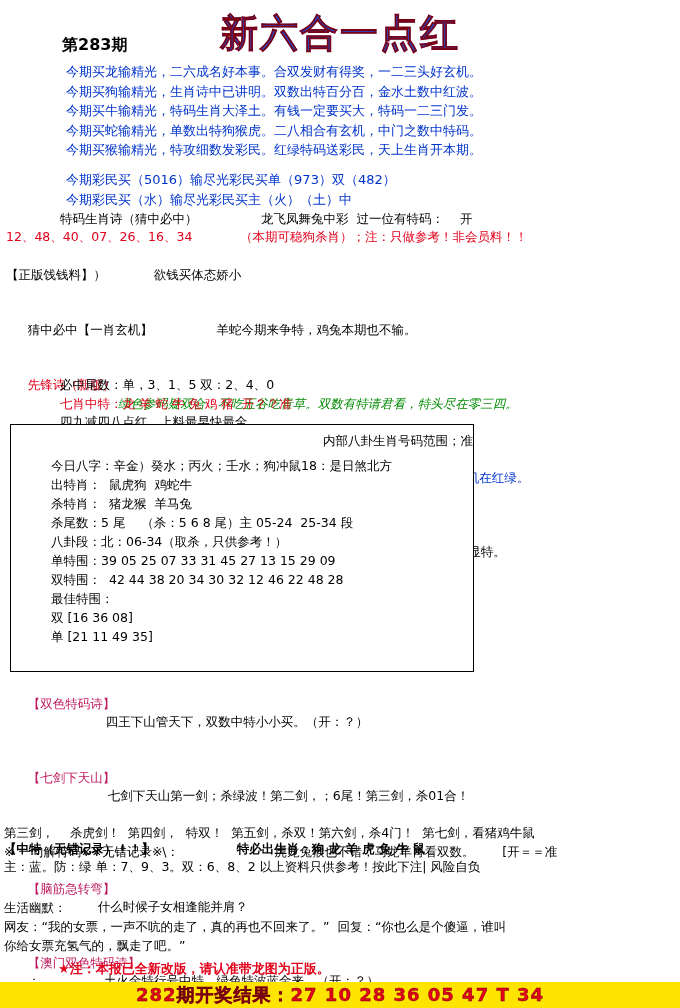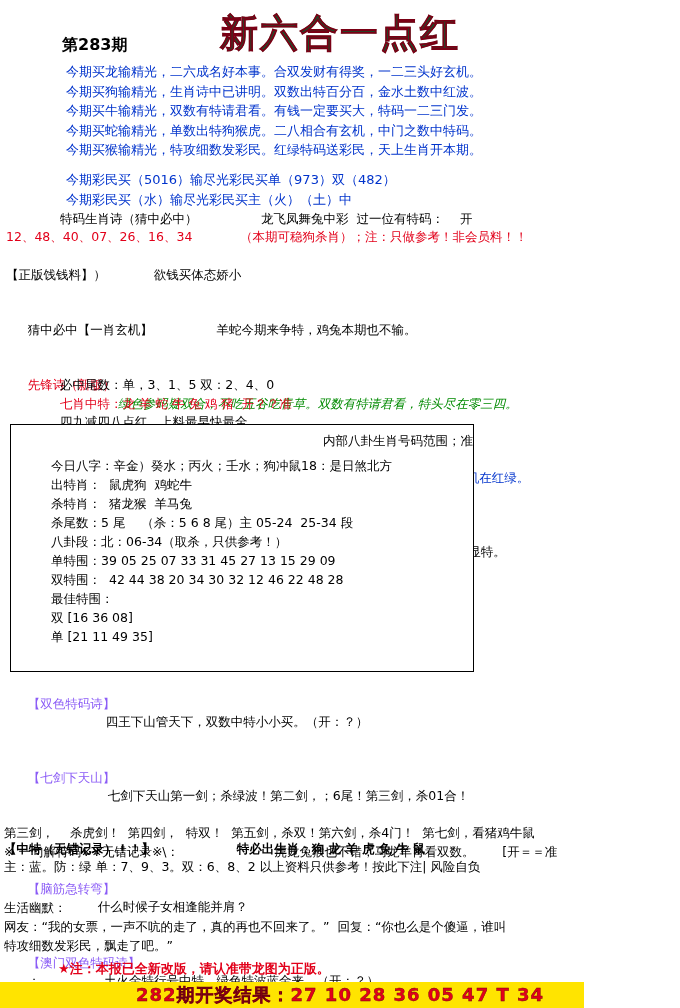--- a/index.html
+++ b/index.html
@@ -11,21 +11,21 @@
     color:#000;
     position:relative;
     overflow:hidden;
   }
   .page{position:relative;width:680px;height:1008px;}
 
   
   .title{
     position:absolute;left:0;top:8px;width:680px;text-align:center;
     font-family:"DejaVu Sans","Liberation Sans",sans-serif;
-    font-weight:bold;font-size:38px;color:#14532d;letter-spacing:2px;
+    font-weight:bold;font-size:38px;color:#1d4ed8;letter-spacing:2px;
     -webkit-text-stroke:0.6px #7a0015;
   }
   .issue{
     position:absolute;left:62px;top:35px;
     font-weight:bold;font-size:16px;color:#000;
   }
   .red{color:#e2001a;}
   .blue{color:#0033cc;}
   .green{color:#008a00;font-style:italic;}
   .black{color:#000;}
@@ -61,33 +61,33 @@
     position:absolute;left:10px;top:424px;width:462px;height:246px;
     border:1px solid #000;background:#fff;
   }
   .box .row{font-size:12.5px;line-height:19px;padding-left:10px;}
   .box .hd{padding-left:56px;padding-top:6px;text-align:right;}
 
   
   .afterbox{position:absolute;left:4px;top:676px;width:676px;}
   .afterbox .row{font-size:12.5px;line-height:18.5px;}
 
-  .tag{color:#8b5cf6;}
+  .tag{color:#be185d;}
 
   .lower{position:absolute;left:4px;top:840px;width:676px;}
   .lower .row{font-size:12.5px;line-height:18px;}
 
   .humor{position:absolute;left:4px;top:898px;width:676px;}
   .humor .row{font-size:12.5px;line-height:19px;}
 
   .note{position:absolute;left:58px;top:960px;width:620px;}
   .note .row{font-size:13px;line-height:18px;font-weight:bold;color:#e2001a;}
 
   .footer{
-    position:absolute;left:0;bottom:0;width:584px;height:26px;
+    position:absolute;left:0;bottom:0;width:680px;height:26px;
     background:#ffe400;
   }
   .footer .ftxt{
     position:absolute;left:0;top:0;width:680px;text-align:center;
     font-size:18px;font-weight:bold;line-height:26px;color:#e2001a;
     -webkit-text-stroke:0.4px #6b0010;
     letter-spacing:1px;
   }
   .ind{display:inline-block;}
 </style>
@@ -95,21 +95,21 @@
 <body>
 
 <div class="page">
 
   <div class="title">新六合一点红</div>
   <div class="issue">第283期</div>
 
   <div class="poem">
     <div class="row">今期买龙输精光，二六成名好本事。合双发财有得奖，一二三头好玄机。</div>
     <div class="row">今期买狗输精光，生肖诗中已讲明。双数出特百分百，金水土数中红波。</div>
-    <div class="row">今期买牛输精光，双数有特请君看。有钱一定要买大，特码一二三门发。</div>
+    <div class="row">今期买牛输精光，特码生肖大泽土。有钱一定要买大，特码一二三门发。</div>
     <div class="row">今期买蛇输精光，单数出特狗猴虎。二八相合有玄机，中门之数中特码。</div>
     <div class="row">今期买猴输精光，特攻细数发彩民。红绿特码送彩民，天上生肖开本期。</div>
   </div>
 
   <div class="lottoline">
     <div class="row">今期彩民买（5016）输尽光彩民买单（973）双（482）</div>
     <div class="row">今期彩民买（水）输尽光彩民买主（火）（土）中</div>
   </div>
 
   <div class="shengxiao">
@@ -185,21 +185,21 @@
   </div>
 
   <div class="lower">
     <div class="row black bold">【中特（无错记录）！！】                   特必出生肖：狗 龙 羊 虎 兔 牛 鼠</div>
     <div class="row black">主：蓝。防：绿 单：7、9、3。双：6、8、2 以上资料只供参考！按此下注| 风险自负</div>
   </div>
 
   <div class="humor">
     <div class="row black">生活幽默：</div>
     <div class="row black">网友：“我的女票，一声不吭的走了，真的再也不回来了。”  回复：“你也么是个傻逼，谁叫</div>
-    <div class="row black">特攻细数发彩民，飘走了吧。”</div>
+    <div class="row black">你给女票充氢气的，飘走了吧。”</div>
   </div>
 
   <div class="note">
     <div class="row">★注：本报已全新改版，请认准带龙图为正版。</div>
   </div>
 
   <div class="footer">
     <div class="ftxt">282期开奖结果：27 10 28 36 05 47 T 34</div>
   </div>
 

